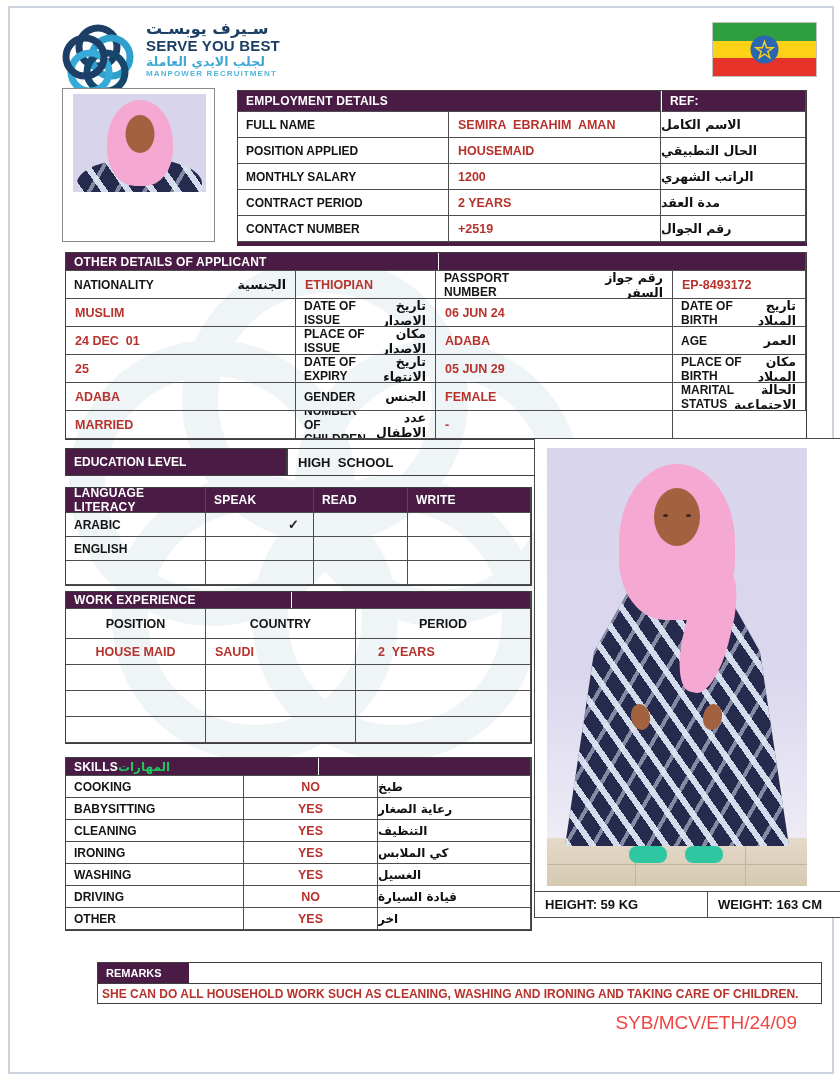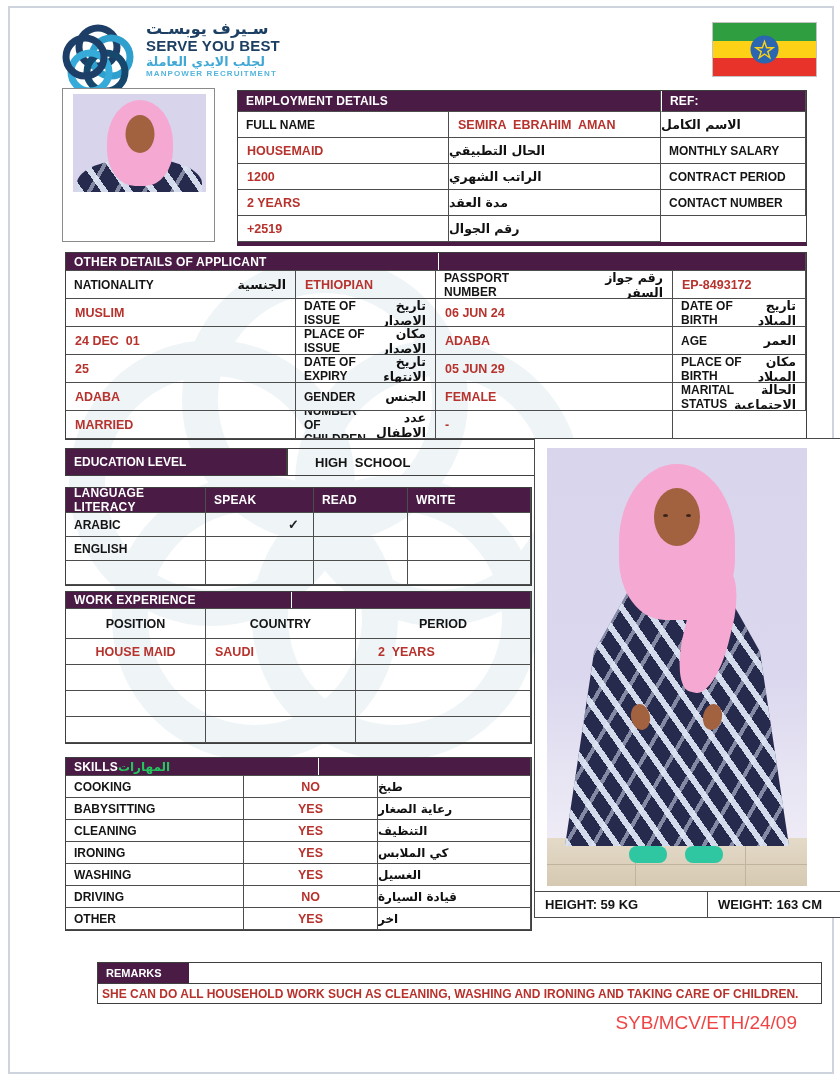--- a/index.html
+++ b/index.html
@@ -46,21 +46,21 @@
   .ar-cell{justify-content:flex-end;padding-right:10px;}
   
   .other-tbl{left:65px;top:252px;width:740px;grid-template-columns:230px 140px 237px 133px;
              grid-template-rows:18px repeat(6,28px);}
   .other-band{grid-column:1/5;position:relative;}
   .other-band::after{content:"";position:absolute;left:372px;top:0;bottom:0;width:1px;background:#fff;}
   
   .edu-band{left:65px;top:448px;width:222px;height:28px;background:#4a1b45;border:1.5px solid #3f3f3f;
             color:#fff;font-weight:700;font-size:12px;display:flex;align-items:center;padding-left:8px;box-sizing:border-box;}
   .edu-val{left:287px;top:448px;width:284px;height:28px;border:1.5px solid #3f3f3f;box-sizing:border-box;
-           display:flex;align-items:center;font-weight:700;font-size:13px;color:#141414;padding-left:27px;white-space:pre;}
+           display:flex;align-items:center;font-weight:700;font-size:13px;color:#141414;padding-left:10px;white-space:pre;}
   
   .lang-tbl{left:65px;top:487px;width:465px;grid-template-columns:140px 108px 94px 123px;
             grid-template-rows:25px repeat(3,24px);}
   .check{justify-content:flex-end;padding-right:14px;font-size:13px;color:#222;font-weight:700;}
   
   .work-tbl{left:65px;top:591px;width:465px;grid-template-columns:140px 150px 175px;
             grid-template-rows:17px 30px 26px 26px 26px 26px;}
   .work-band{grid-column:1/4;position:relative;}
   .work-band::after{content:"";position:absolute;left:225px;top:0;bottom:0;width:1px;background:#fff;}
   .cth{justify-content:center;font-weight:700;font-size:12.5px;color:#141414;padding-left:0;}
@@ -159,20 +159,21 @@
   </div>
 
   <div class="abs tbl emp-tbl">
     <div class="band emp-title">EMPLOYMENT DETAILS</div>
     <div class="band ref-cell">REF:</div>
 
     <div class="lbl">FULL NAME</div>
     <div class="val">SEMIRA  EBRAHIM  AMAN</div>
     <div class="ar ar-cell">الاسم الكامل</div>
 
+    <div class="lbl">POSITION APPLIED</div>
     <div class="val">HOUSEMAID</div>
     <div class="ar ar-cell">الحال التطبيقي</div>
 
     <div class="lbl">MONTHLY SALARY</div>
     <div class="val">1200</div>
     <div class="ar ar-cell">الراتب الشهري</div>
 
     <div class="lbl">CONTRACT PERIOD</div>
     <div class="val">2 YEARS</div>
     <div class="ar ar-cell">مدة العقد</div>

